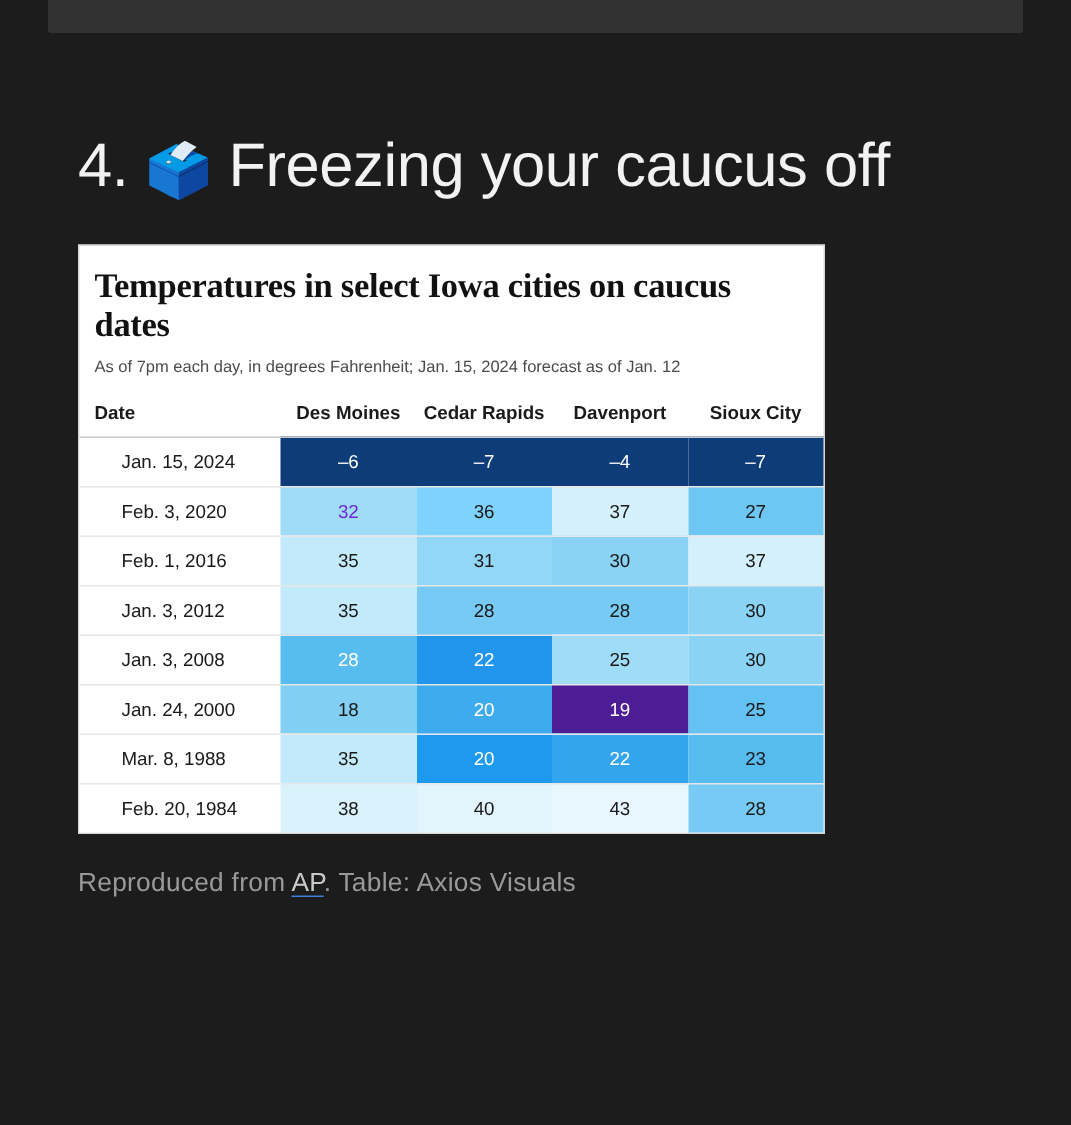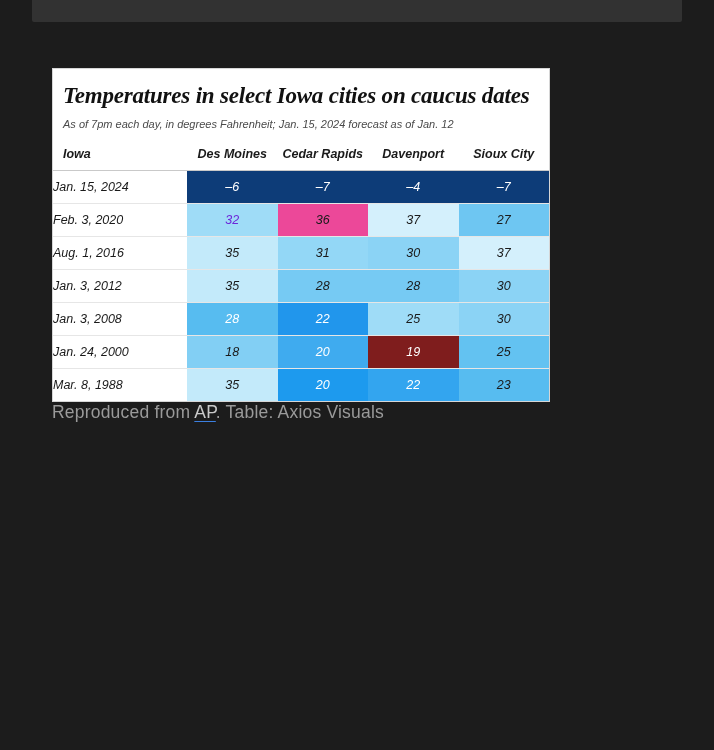--- a/index.html
+++ b/index.html
@@ -39,26 +39,25 @@
     margin: 0;
     padding-top: 58px;
     letter-spacing: -0.3px;
     font-family: "Liberation Sans", sans-serif;
   }
   .headline .emoji {
     font-size: 36px;
     vertical-align: -2px;
   }
   .card {
-    margin-top: 42px;
+    margin-top: 26px;
     width: 498px;
     background: #ffffff;
     border: 1px solid #d6d6d6;
     box-sizing: border-box;
-    font-style: italic;
   }
   .card-head {
     padding: 14px 10px 6px 10px;
   }
   .card-title {
     font-family: "Liberation Serif", serif;
     font-size: 23px;
     font-weight: bold;
     color: #111111;
     line-height: 1.12;
@@ -91,88 +90,94 @@
   table.temps td {
     font-size: 12.5px;
     text-align: center;
     padding: 7px 0;
     color: #1a1a1a;
     border-bottom: 1px solid #e6e6e6;
     height: 18px;
   }
   table.temps td.datecell {
     text-align: left;
-    padding-left: 0;
+    padding-left: 28px;
     color: #1a1a1a;
     background: #ffffff;
   }
   table.temps tr:last-child td {
     border-bottom: none;
   }
   .credit {
+    margin-top: 22px;
     color: #9a9a9a;
     font-size: 17.5px;
     letter-spacing: 0.2px;
   }
   .credit a {
     color: #c9c9c9;
     text-decoration: underline;
     text-decoration-color: #3b7fe0;
     text-underline-offset: 3px;
   }
 </style>
 </head>
 <body>
 
 <div class="top-bar">
   <div class="top-bar-inner"></div>
 </div>
 
 <div class="content">
 
+  <h1 class="headline">
+    <span>4.</span>
+    <span class="emoji">🗳️</span>
+    <span>Freezing your caucus off</span>
+  </h1>
 
   <div class="card">
     <div class="card-head">
       <div class="card-title">Temperatures in select Iowa cities on caucus dates</div>
       <div class="card-sub">As of 7pm each day, in degrees Fahrenheit; Jan. 15, 2024 forecast as of Jan. 12</div>
     </div>
     <table class="temps">
       <colgroup>
         <col class="datecol">
         <col>
           <col>
           <col>
           <col>
       </colgroup>
       <thead>
         <tr>
-          <th class="date-h">Iowa</th>
+          <th class="date-h">Date</th>
           <th>Des Moines</th>
           <th>Cedar Rapids</th>
           <th>Davenport</th>
           <th>Sioux City</th>
         </tr>
       </thead>
       <tbody id="table-body">
           <tr>
             <td class="datecell">Jan. 15, 2024</td>
             <td style="background: rgb(13, 60, 120); color: rgb(255, 255, 255);">–6</td>
             <td style="background: rgb(13, 60, 120); color: rgb(255, 255, 255);">–7</td>
             <td style="background: rgb(13, 60, 120); color: rgb(255, 255, 255);">–4</td>
             <td style="background: rgb(13, 60, 120); color: rgb(255, 255, 255);">–7</td>
           </tr>
           <tr>
             <td class="datecell">Feb. 3, 2020</td>
             <td style="background: rgb(159, 220, 247); color: #6d28d9;">32</td>
-            <td style="background: #ec4899; color: rgb(26, 26, 26);">36</td>
+            <td style="background: #7dd3fc; color: rgb(26, 26, 26);">36</td>
             <td style="background: rgb(212, 240, 252); color: rgb(26, 26, 26);">37</td>
             <td style="background: rgb(110, 198, 242); color: rgb(26, 26, 26);">27</td>
           </tr>
           <tr>
-            <td class="datecell">Aug. 1, 2016</td>
+            <td class="datecell">Feb. 1, 2016</td>
             <td style="background: rgb(195, 234, 250); color: rgb(26, 26, 26);">35</td>
             <td style="background: rgb(147, 215, 246); color: rgb(26, 26, 26);">31</td>
             <td style="background: rgb(139, 211, 245); color: rgb(26, 26, 26);">30</td>
             <td style="background: rgb(212, 240, 252); color: rgb(26, 26, 26);">37</td>
           </tr>
           <tr>
             <td class="datecell">Jan. 3, 2012</td>
             <td style="background: rgb(195, 234, 250); color: rgb(26, 26, 26);">35</td>
             <td style="background: rgb(118, 202, 243); color: rgb(26, 26, 26);">28</td>
             <td style="background: rgb(118, 202, 243); color: rgb(26, 26, 26);">28</td>
@@ -182,30 +187,37 @@
             <td class="datecell">Jan. 3, 2008</td>
             <td style="background: rgb(87, 188, 240); color: rgb(255, 255, 255);">28</td>
             <td style="background: rgb(33, 150, 236); color: rgb(255, 255, 255);">22</td>
             <td style="background: rgb(159, 220, 247); color: rgb(26, 26, 26);">25</td>
             <td style="background: rgb(139, 211, 245); color: rgb(26, 26, 26);">30</td>
           </tr>
           <tr>
             <td class="datecell">Jan. 24, 2000</td>
             <td style="background: rgb(130, 207, 244); color: rgb(26, 26, 26);">18</td>
             <td style="background: rgb(63, 171, 239); color: rgb(255, 255, 255);">20</td>
-            <td style="background: #7f1d1d; color: rgb(255, 255, 255);">19</td>
+            <td style="background: #4c1d95; color: rgb(255, 255, 255);">19</td>
             <td style="background: rgb(99, 194, 241); color: rgb(26, 26, 26);">25</td>
           </tr>
           <tr>
             <td class="datecell">Mar. 8, 1988</td>
             <td style="background: rgb(195, 234, 250); color: rgb(26, 26, 26);">35</td>
             <td style="background: rgb(29, 154, 238); color: rgb(255, 255, 255);">20</td>
             <td style="background: rgb(51, 165, 239); color: rgb(255, 255, 255);">22</td>
             <td style="background: rgb(87, 188, 240); color: rgb(26, 26, 26);">23</td>
           </tr>
+          <tr>
+            <td class="datecell">Feb. 20, 1984</td>
+            <td style="background: rgb(217, 242, 252); color: rgb(26, 26, 26);">38</td>
+            <td style="background: rgb(226, 245, 253); color: rgb(26, 26, 26);">40</td>
+            <td style="background: rgb(232, 247, 253); color: rgb(26, 26, 26);">43</td>
+            <td style="background: rgb(118, 202, 243); color: rgb(26, 26, 26);">28</td>
+          </tr>
         </tbody>
     </table>
   </div>
 
   <div class="credit">
     <span>Reproduced from </span><a href="#">AP</a><span>. Table: Axios Visuals</span>
   </div>
 
 </div>
 

